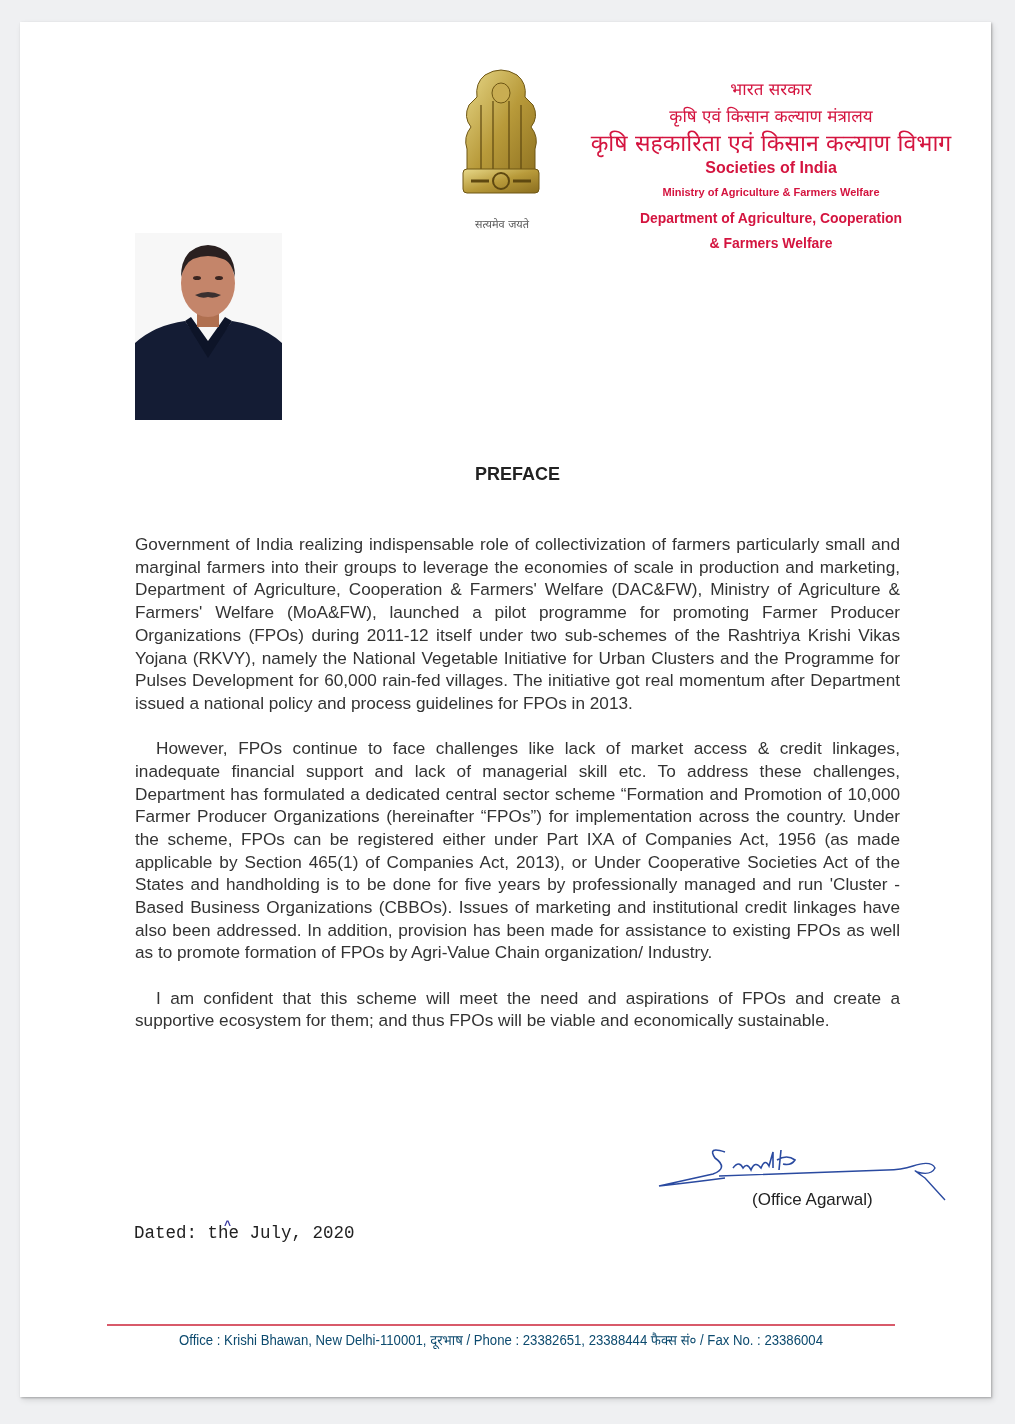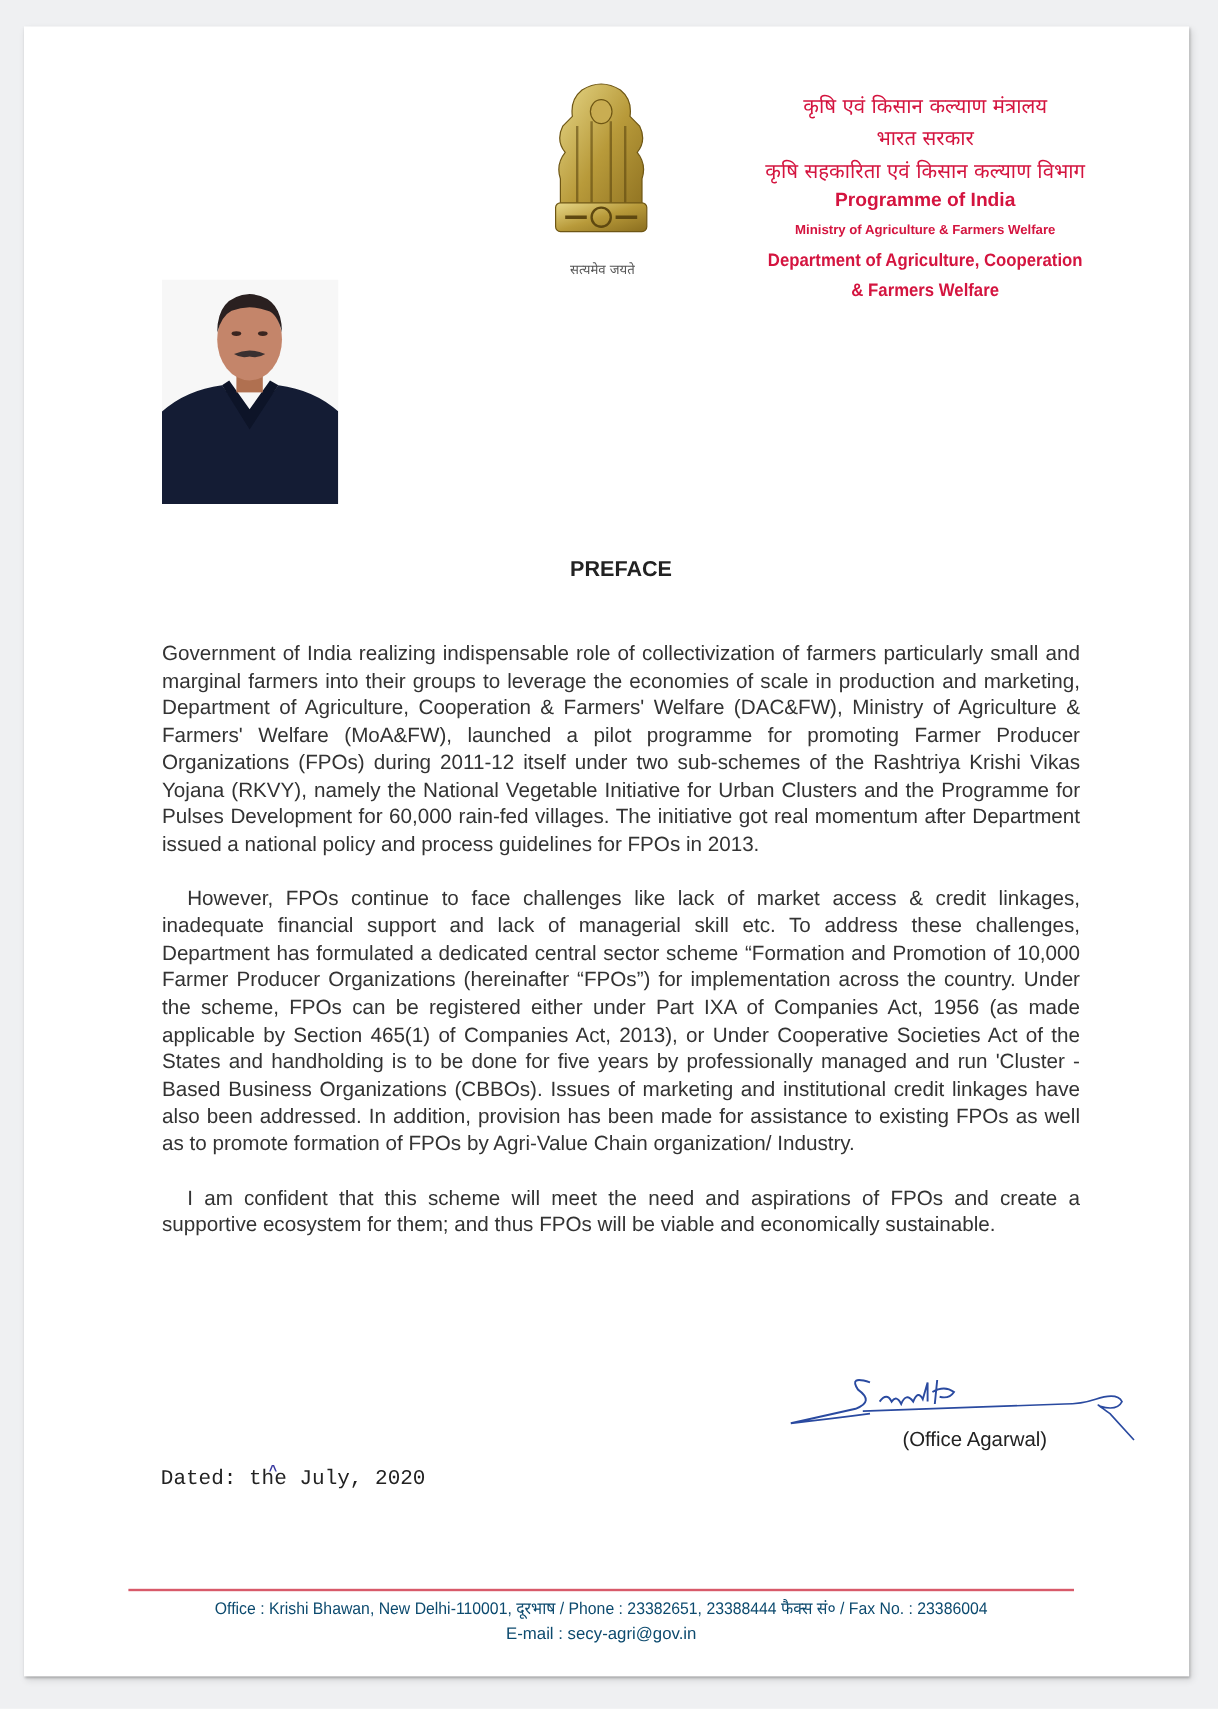--- a/index.html
+++ b/index.html
@@ -18,21 +18,21 @@
   }
   .emblem-motto {
     position:absolute; left:457px; top:199px; width:90px; text-align:center;
     font-family:"DejaVu Sans", sans-serif; font-size:11px; color:#555;margin-top:17px;
   }
   .letterhead {
     position:absolute; left:580px; top:76px; width:382px; text-align:center;
     color:#d4143f;
   }
   .lh-hindi { font-family:"DejaVu Serif", serif; font-size:17px; line-height:27px; }
-  .lh-hindi.l3 { font-size:17px; }
+  .lh-hindi.l3 { font-size:23px; }
   .lh-en1 { font-weight:bold; font-size:16px; line-height:25px; margin-top:-2px; }
   .lh-en2 { font-weight:bold; font-size:11px; line-height:25px; white-space:nowrap; }
   .lh-en3 { font-weight:bold; font-size:15px; line-height:25px; transform:scaleX(0.93); }
   .photo {
     position:absolute; left:135px; top:233px; width:147px; height:187px;
     overflow:hidden; background:#fafafa;
   }
   .title {
     position:absolute; left:0; top:464px; width:1035px; text-align:center;
     font-weight:bold; font-size:18px; color:#222;
@@ -80,24 +80,24 @@
   <path d="M30 10 Q46 0 62 10 Q72 18 70 32 L78 40 Q84 52 76 62 Q84 72 80 84 L80 108 Q84 114 82 122 L10 122 Q8 114 12 108 L12 84 Q8 72 16 62 Q8 52 14 40 L22 32 Q20 18 30 10 Z" fill="url(#gold)" stroke="#6e5614" stroke-width="1"></path>
   <path d="M26 40 L26 104 M38 36 L38 104 M54 36 L54 104 M66 40 L66 104" stroke="#5e4810" stroke-width="2" opacity="0.6"></path>
   <ellipse cx="46" cy="28" rx="9" ry="10" fill="#c9ad52" stroke="#6e5614"></ellipse>
   <rect x="8" y="104" width="76" height="24" rx="4" fill="url(#gold)" stroke="#6e5614"></rect>
   <circle cx="46" cy="116" r="8" fill="none" stroke="#5e4810" stroke-width="2"></circle>
   <path d="M16 116 L34 116 M58 116 L76 116" stroke="#5e4810" stroke-width="3"></path>
 </svg>
 <div class="emblem-motto">सत्यमेव जयते</div>
 
 <div class="letterhead">
+  <div class="lh-hindi">भारत सरकार</div>
   <div class="lh-hindi">कृषि एवं किसान कल्याण मंत्रालय</div>
-  <div class="lh-hindi">भारत सरकार</div>
   <div class="lh-hindi l3">कृषि  सहकारिता एवं किसान कल्याण विभाग</div>
-  <div class="lh-en1">Programme of India</div>
+  <div class="lh-en1">Societies of India</div>
   <div class="lh-en2">Ministry of Agriculture &amp; Farmers Welfare</div>
   <div class="lh-en3">Department of Agriculture, Cooperation</div>
   <div class="lh-en3">&amp; Farmers Welfare</div>
 </div>
 
 <div class="photo">
   <svg width="147" height="187" viewBox="0 0 147 187">
     <rect width="147" height="187" fill="#f7f7f7"></rect>
     <path d="M0 110 Q20 92 50 88 L73 120 L97 88 Q127 92 147 110 L147 187 L0 187 Z" fill="#141c34"></path>
     <path d="M50 88 L73 125 L97 88 L90 84 L73 108 L56 84 Z" fill="#0d1428"></path>
@@ -124,14 +124,13 @@
   <path d="M64 38 L232 32 Q246 32 258 28 Q276 22 280 30 Q276 38 262 34 Q256 30 270 40 L290 62" fill="none" stroke="#2a4aa0" stroke-width="1.4"></path>
 </svg>
 <div class="signer">(Office Agarwal)</div>
 
 <div class="dated">Dated: the  July, 2020</div>
 <div class="caret">^</div>
 
 <div class="footer-rule"></div>
 <div class="footer">
   <div class="line1">Office : Krishi Bhawan, New Delhi-110001, दूरभाष / Phone : 23382651, 23388444 फैक्स सं० / Fax No. : 23386004</div>
-  <div>E-mail : secy-agri@gov.in</div>
 </div>
 
 </body></html>

